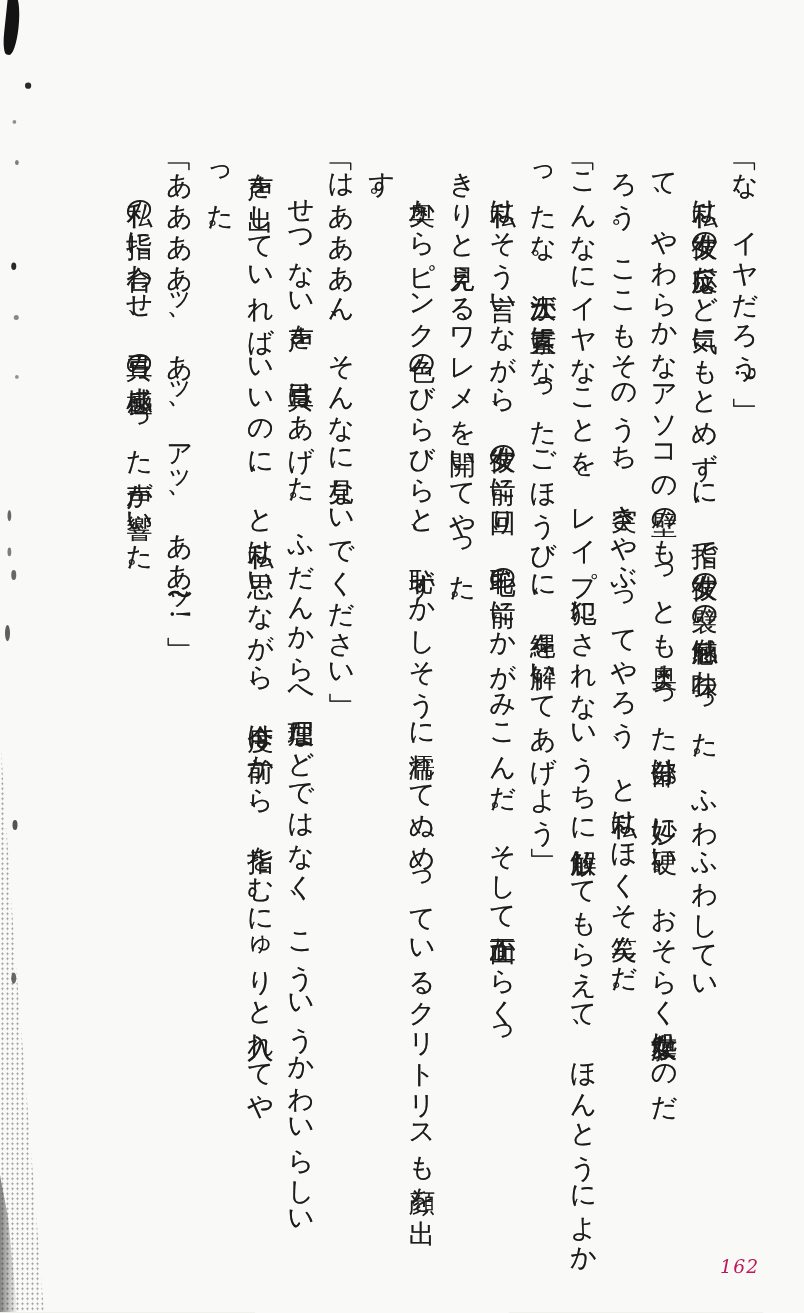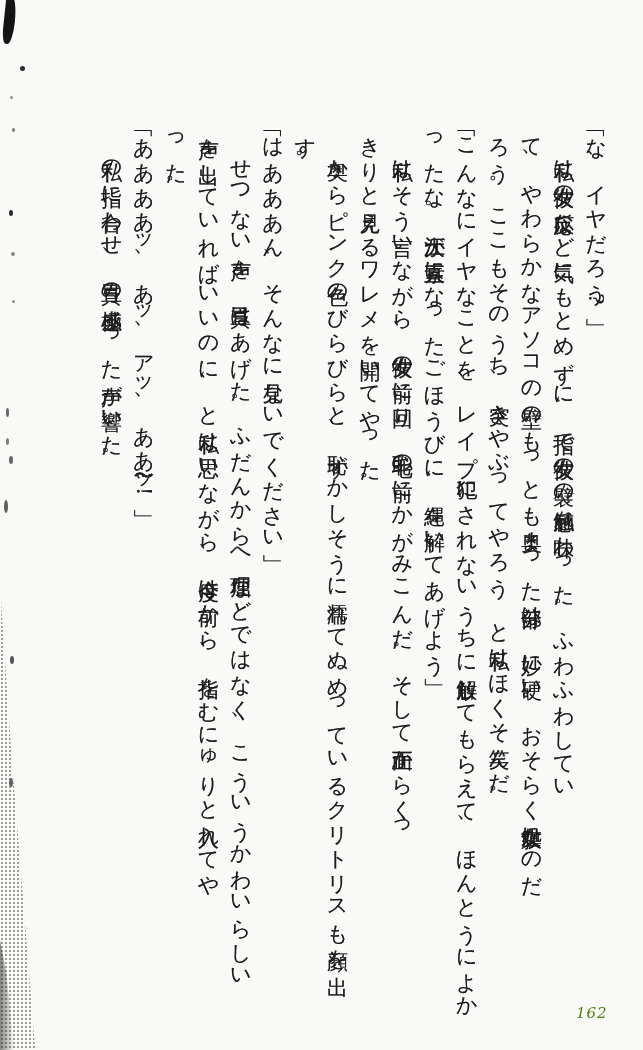--- a/index.html
+++ b/index.html
@@ -38,21 +38,21 @@
   }
   .col.indent {
     padding-top: 22px;
   }
   .page-number {
     position: absolute;
     left: 576px;
     top: 1004px;
     font-size: 15px;
     font-style: italic;
-    color: #4d7c0f;
+    color: #be185d;
     letter-spacing: 1px;
   }
   
   .blob {
     position: absolute;
     left: 4px;
     top: -4px;
     width: 11px;
     height: 48px;
     background: #141414;

